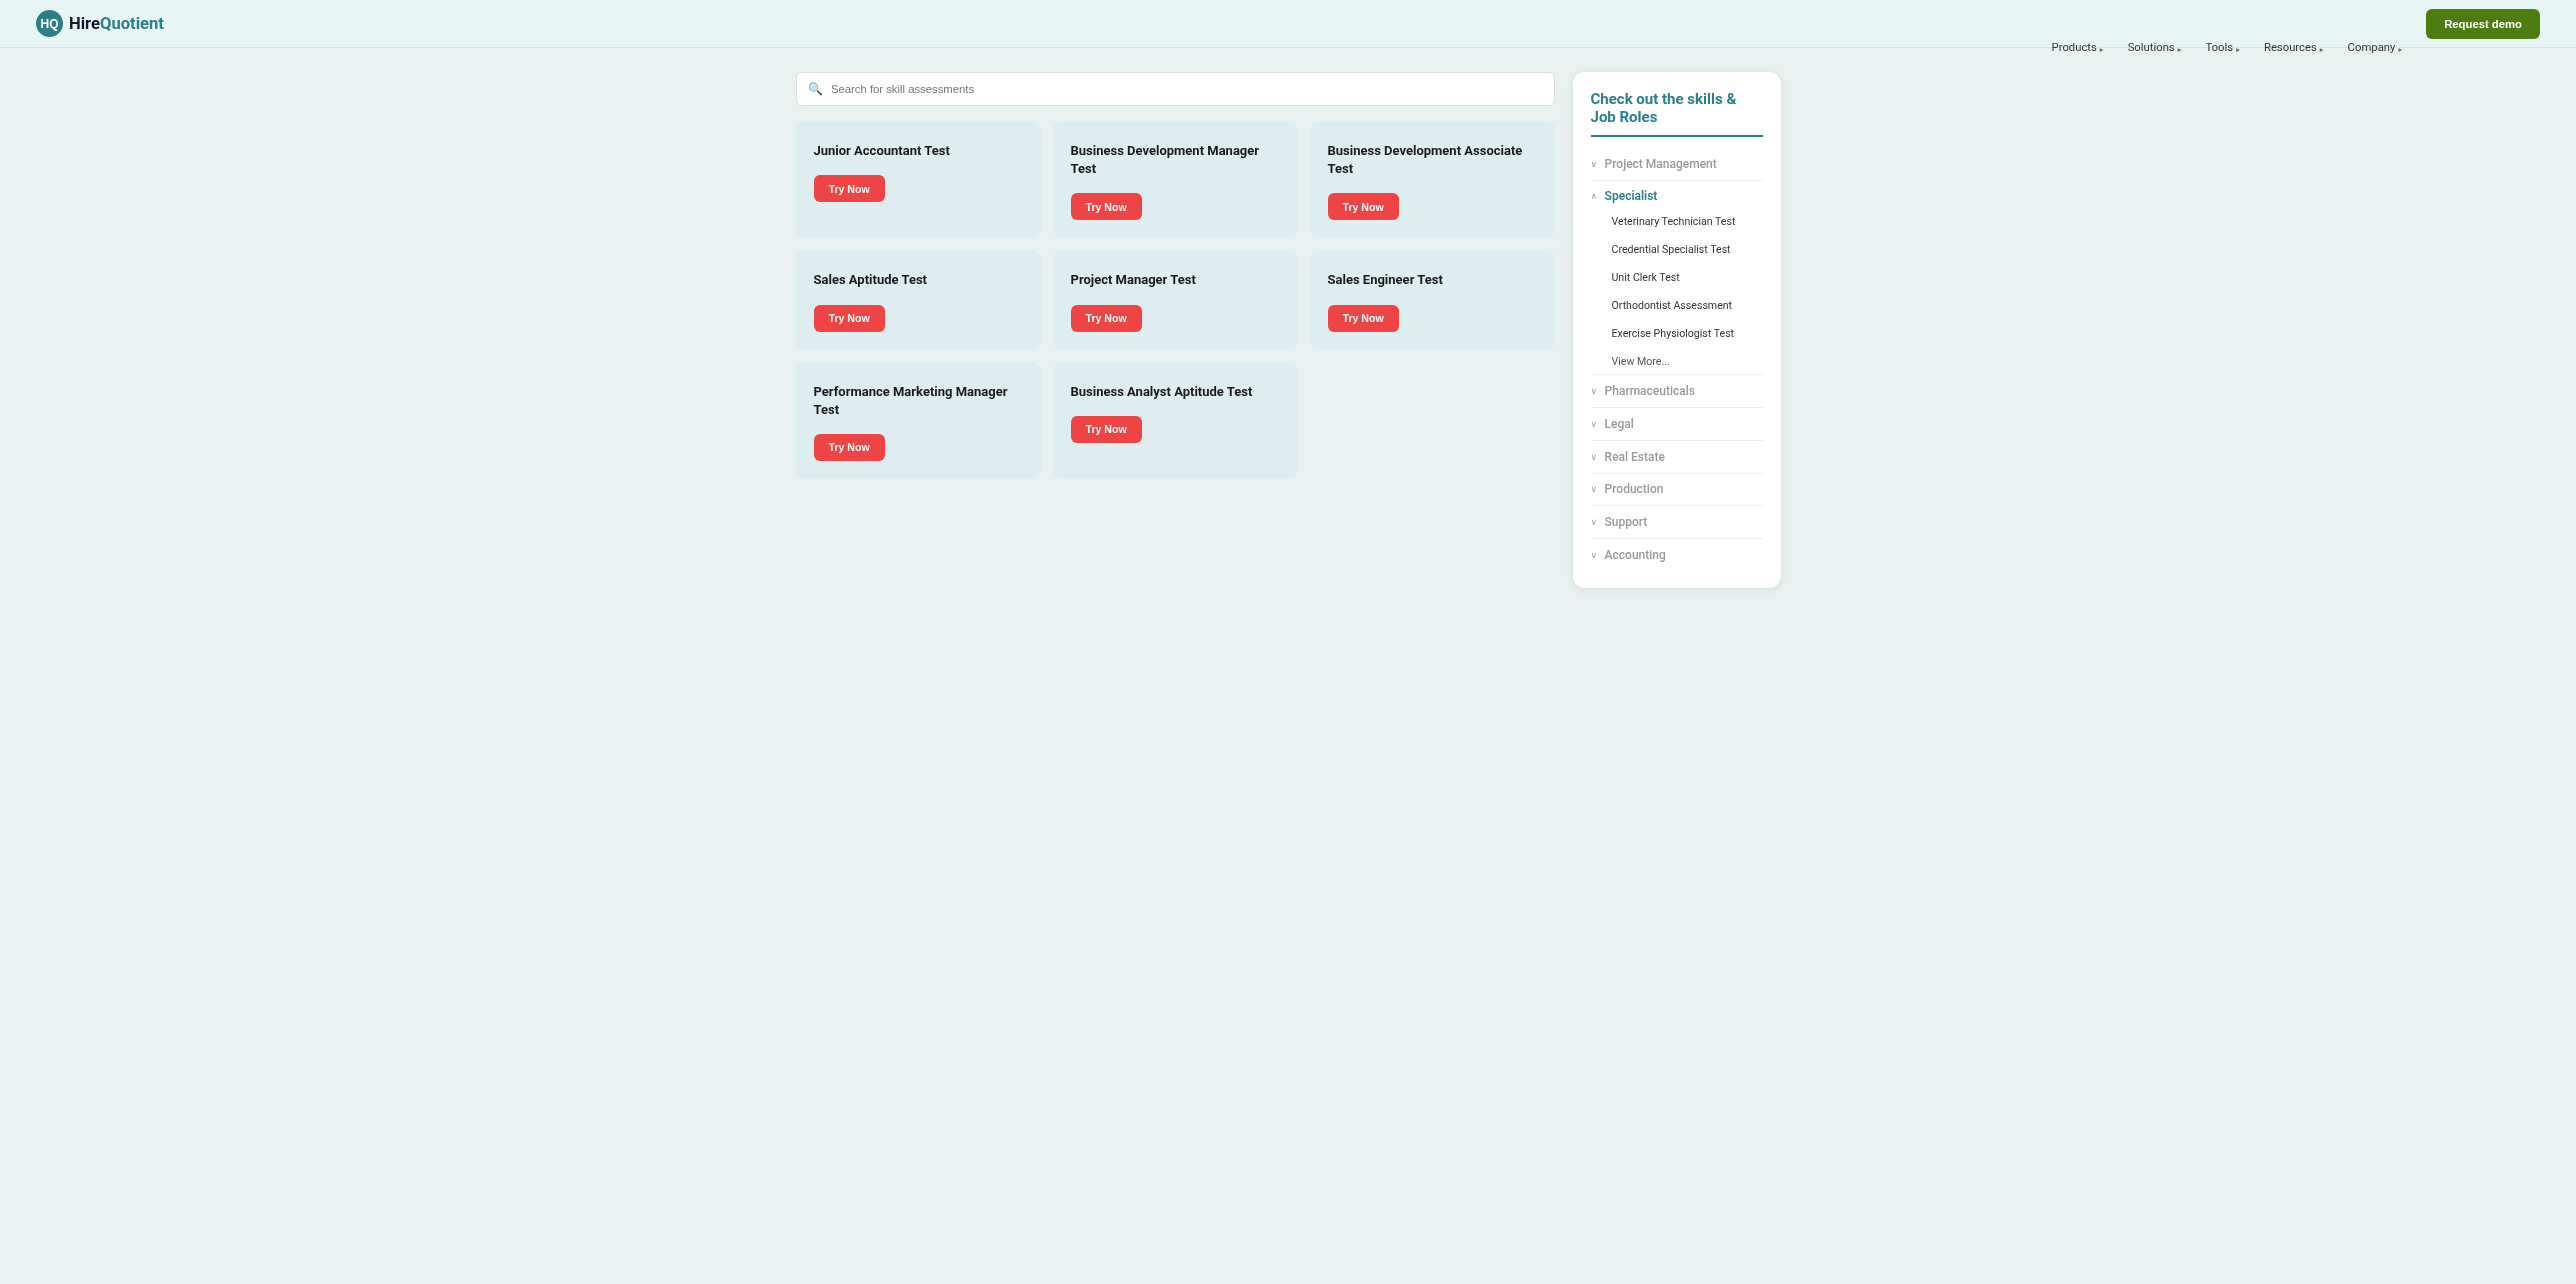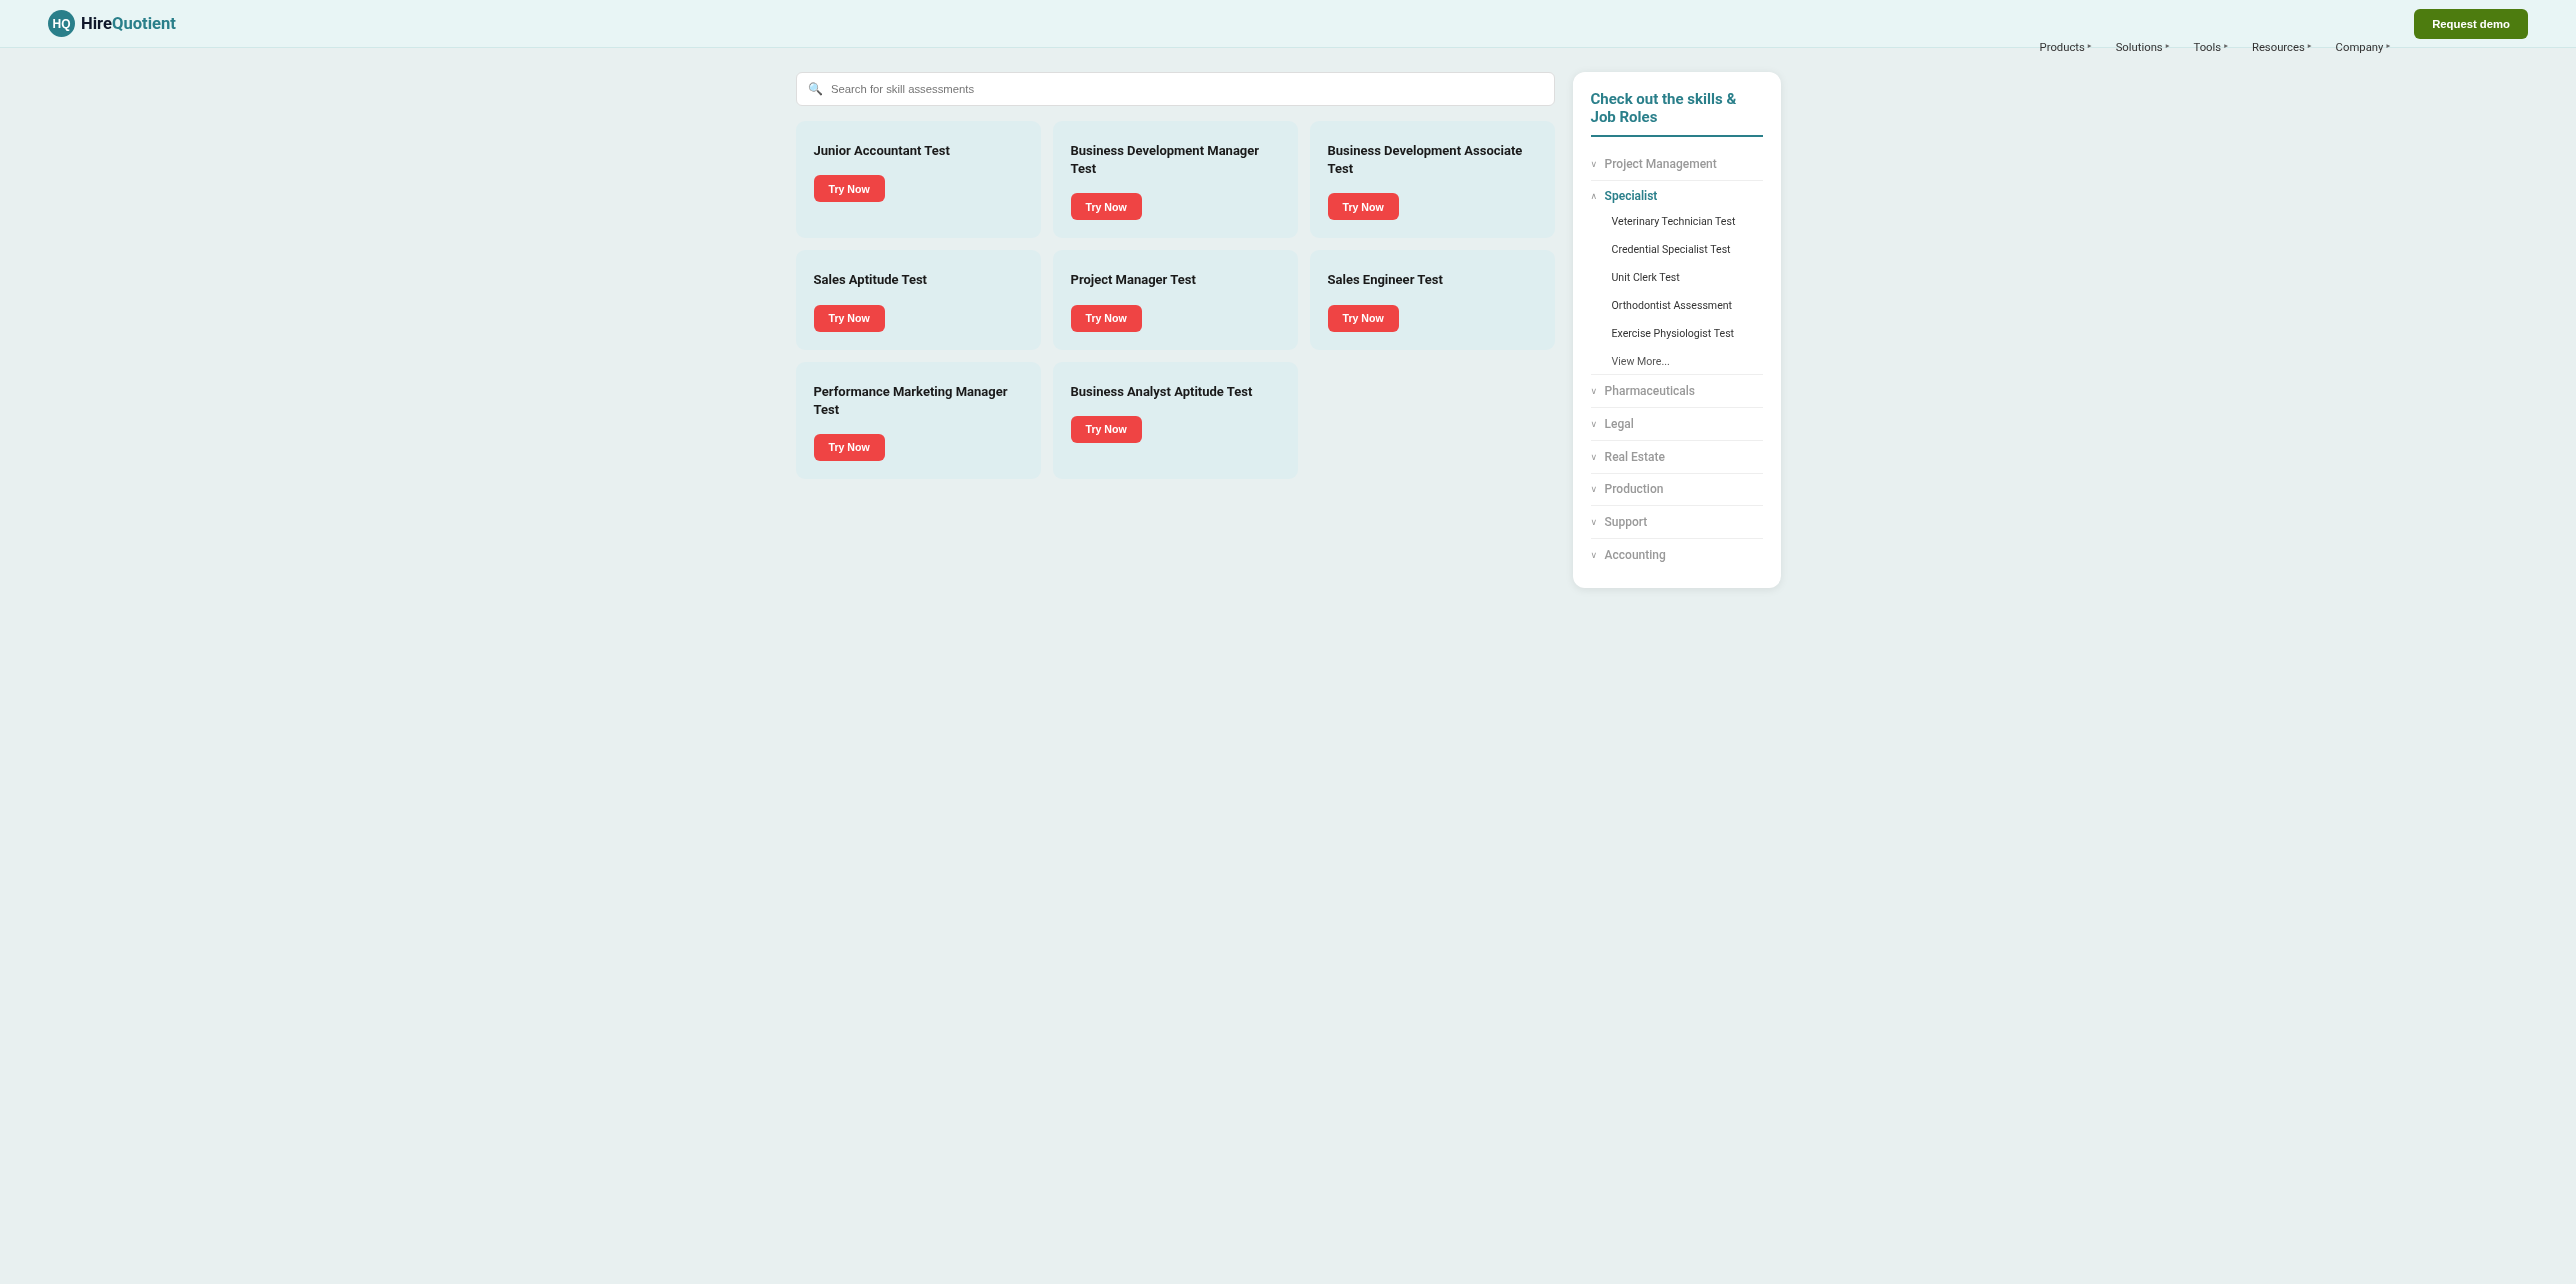--- a/index.html
+++ b/index.html
@@ -8,21 +8,21 @@
       background: #e8f0f0;
       min-height: 100vh;
     }
 
     
     .navbar {
       background: #e8f5f5;
       display: flex;
       align-items: center;
       justify-content: space-between;
-      padding: 0 48px;
+      padding: 0 36px;
       height: 48px;
       border-bottom: 0.8px solid #d0e8e8;
     }
     .nav-logo {
       display: flex;
       align-items: center;
       gap: 6px;
     }
     .logo-icon {
       width: 27px;
@@ -39,21 +39,21 @@
     .nav-links {
       display: flex;
       align-items: center;
       gap: 24px;
     }
     .nav-link {
       font-size: 11.3px;
       color: #333;
       cursor: pointer;
       display: flex;
-      align-items: flex-start;
+      align-items: flex-end;
       gap: 3px;
       margin-top: 48px;
     }
     .nav-caret {
       font-size: 7.5px;
       color: #666;
     }
     .request-demo-btn {
       background: #4d7c0f;
       color: white;

